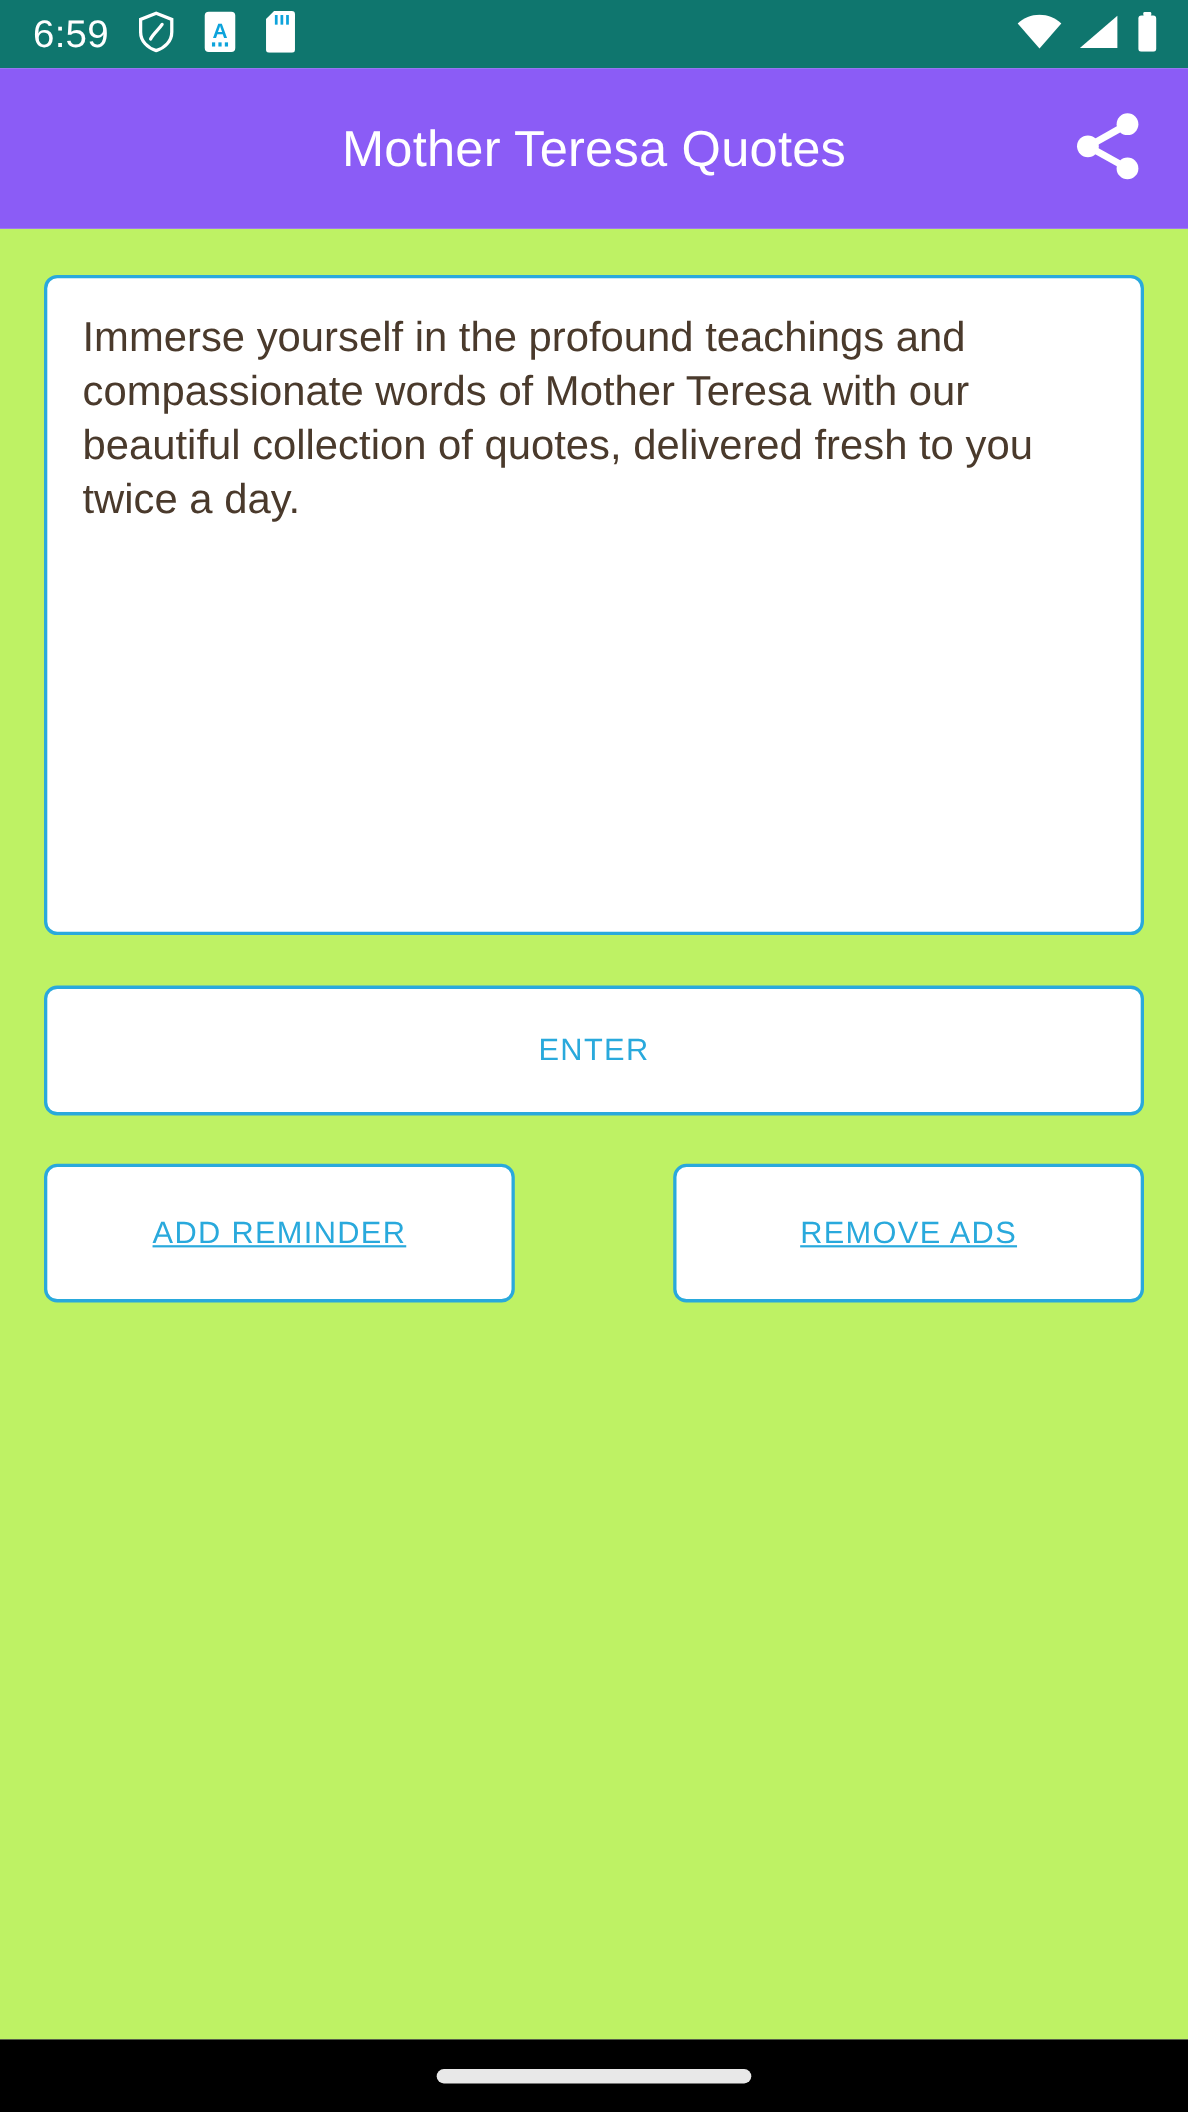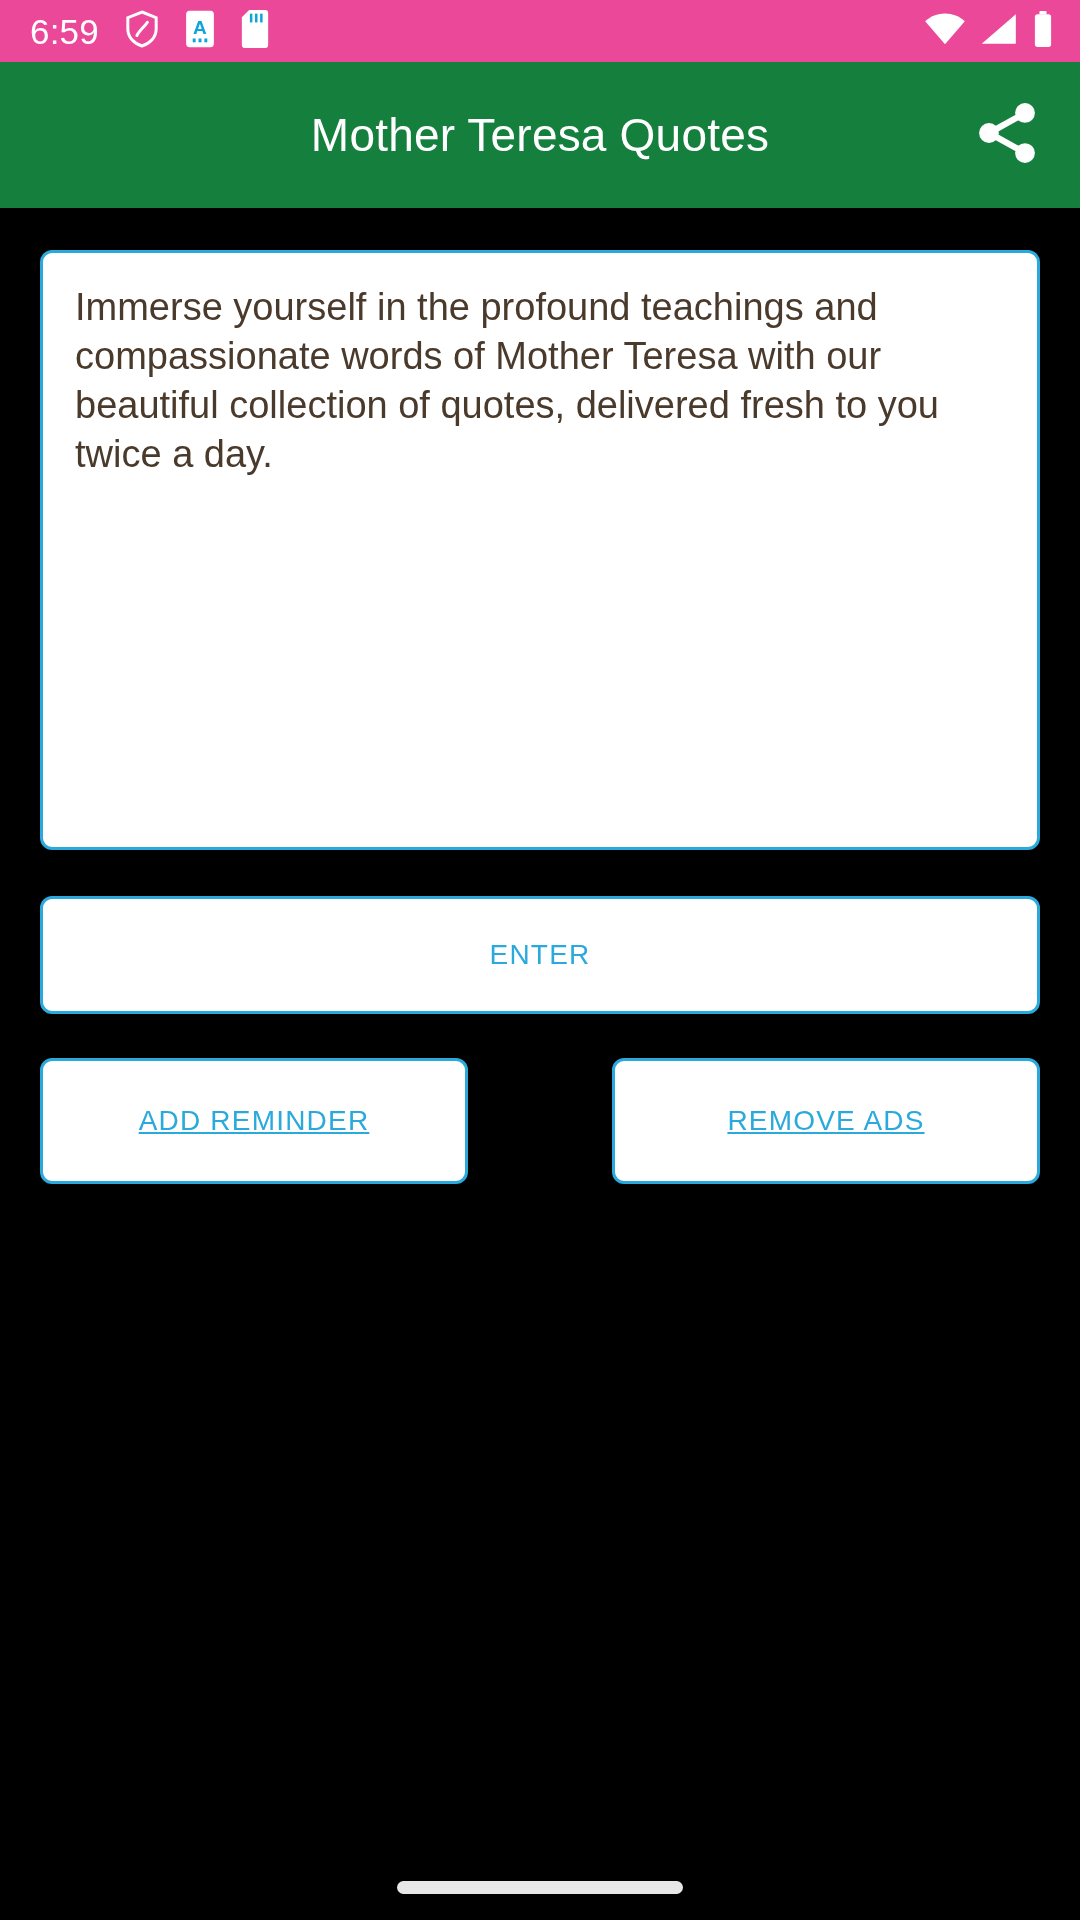--- a/index.html
+++ b/index.html
@@ -18,21 +18,21 @@
     width: 1080px;
     height: 1920px;
     background: #f8f8f8;
     display: flex;
     flex-direction: column;
   }
 
   
   .status-bar {
     height: 62px;
-    background: #ec4899;
+    background: #0f766e;
     display: flex;
     align-items: center;
     padding: 0 26px 0 30px;
     box-sizing: border-box;
     flex: 0 0 auto;
   }
   .status-left {
     display: flex;
     align-items: center;
     gap: 26px;
@@ -48,21 +48,21 @@
   .status-right {
     display: flex;
     align-items: center;
     gap: 13px;
   }
   .sicon { display: block; }
 
   
   .app-bar {
     height: 146px;
-    background: #15803d;
+    background: #8b5cf6;
     display: flex;
     align-items: center;
     position: relative;
     flex: 0 0 auto;
   }
   .app-bar-title {
     position: absolute;
     left: 0;
     right: 0;
     text-align: center;
@@ -81,21 +81,21 @@
     width: 78px;
     height: 78px;
     display: flex;
     align-items: center;
     justify-content: center;
   }
 
   
   .content {
     flex: 1 1 auto;
-    background: #000000;
+    background: #bef264;
     padding: 42px 40px 0 40px;
     box-sizing: border-box;
   }
   .info-card {
     border: 3px solid #29a9dc;
     border-radius: 12px;
     background: #ffffff;
     padding: 30px 32px 34px 32px;
     box-sizing: border-box;
     min-height: 600px;

